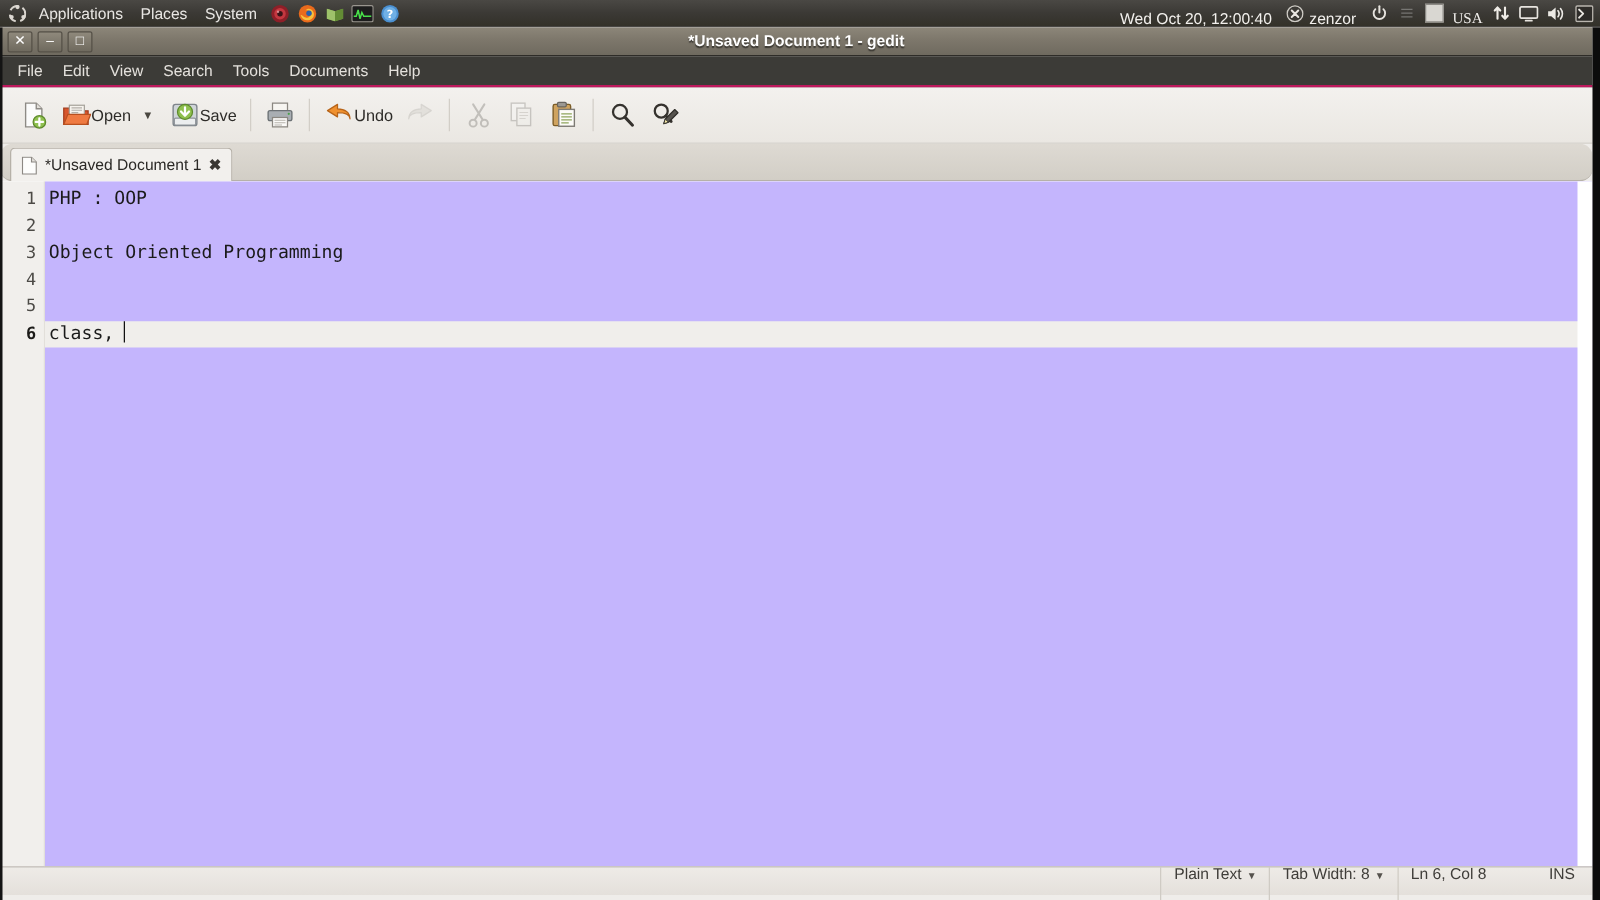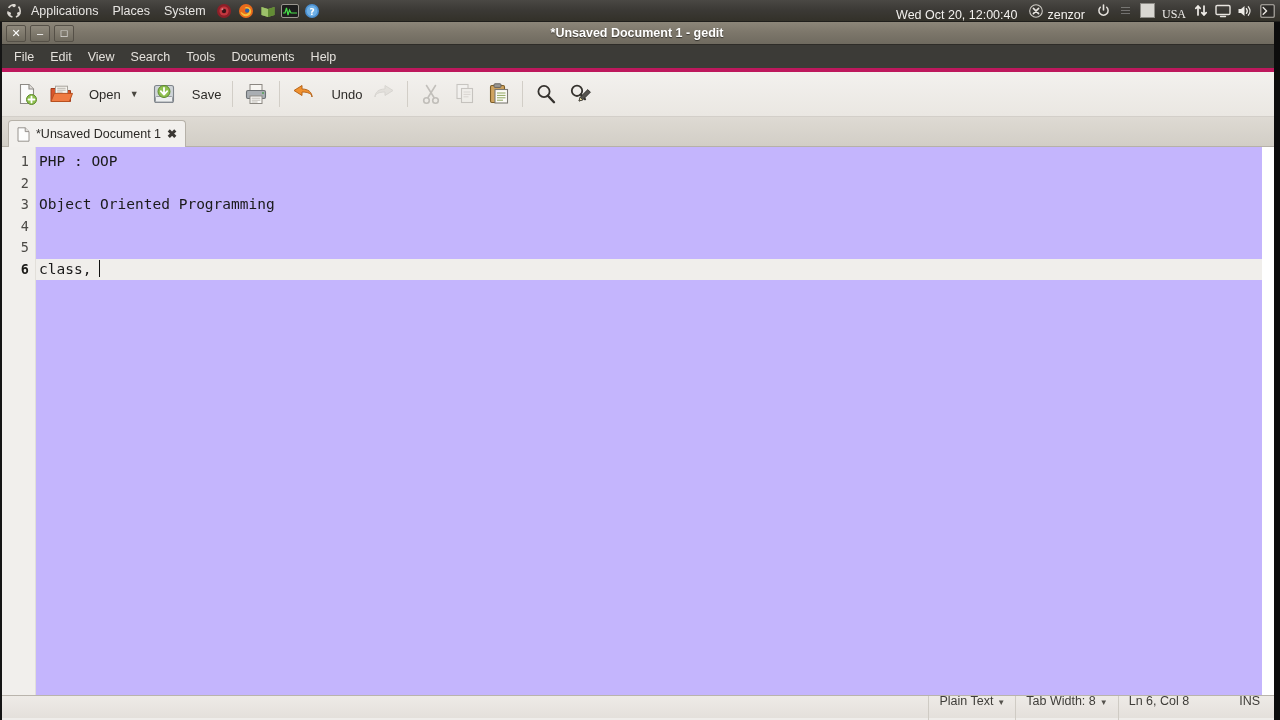--- a/index.html
+++ b/index.html
@@ -88,42 +88,42 @@
     text-shadow: 0 1px 1px rgba(0,0,0,.55);
     pointer-events: none;
   }
 
   
   #menubar {
     height: 23px;
     background: #3c3b37;
     display: flex; align-items: center;
     padding-left: 6px;
-    border-bottom: 4px solid #be185d;
+    border-bottom: 2px solid #be185d;
   }
   .menu-item {
     color: #e4e1dc;
     font-size: 12.5px;
     padding: 3px 8px;
     white-space: nowrap;
   }
 
   
   #toolbar {
     height: 44px;
     background: linear-gradient(to bottom, #f3f1ee 0%, #eae7e2 100%);
     border-bottom: 1px solid #d3cfc9;
     display: flex; align-items: center;
     padding-left: 10px;
   }
   .tb-btn {
     height: 36px;
     display: flex; align-items: center;
     padding: 0 5px;
-    gap: 16px;
+    gap: 0;
   }
   .tb-label { font-size: 13px; color: #2d2b28; }
   .tb-sep {
     width: 1px; height: 26px;
     background: #d2cec7;
     margin: 0 6px;
   }
   .tb-arrow {
     font-size: 9px; color: #4a4740;
     padding: 0 8px 0 4px;
@@ -131,20 +131,21 @@
   .icon { display: block; }
 
   
   #tabstrip {
     height: 30px;
     background: linear-gradient(to bottom, #dedad3, #d2cec6);
     display: flex; align-items: flex-end;
     padding-left: 8px;
     border-bottom: 1px solid #b6b1a8;
     box-sizing: border-box;
+    border-radius: 10px;
   }
   .tab {
     height: 26px;
     background: #f2f0ed;
     border: 1px solid #b6b1a8;
     border-bottom: none;
     border-radius: 4px 4px 0 0;
     display: flex; align-items: center;
     padding: 0 8px;
     gap: 6px;

